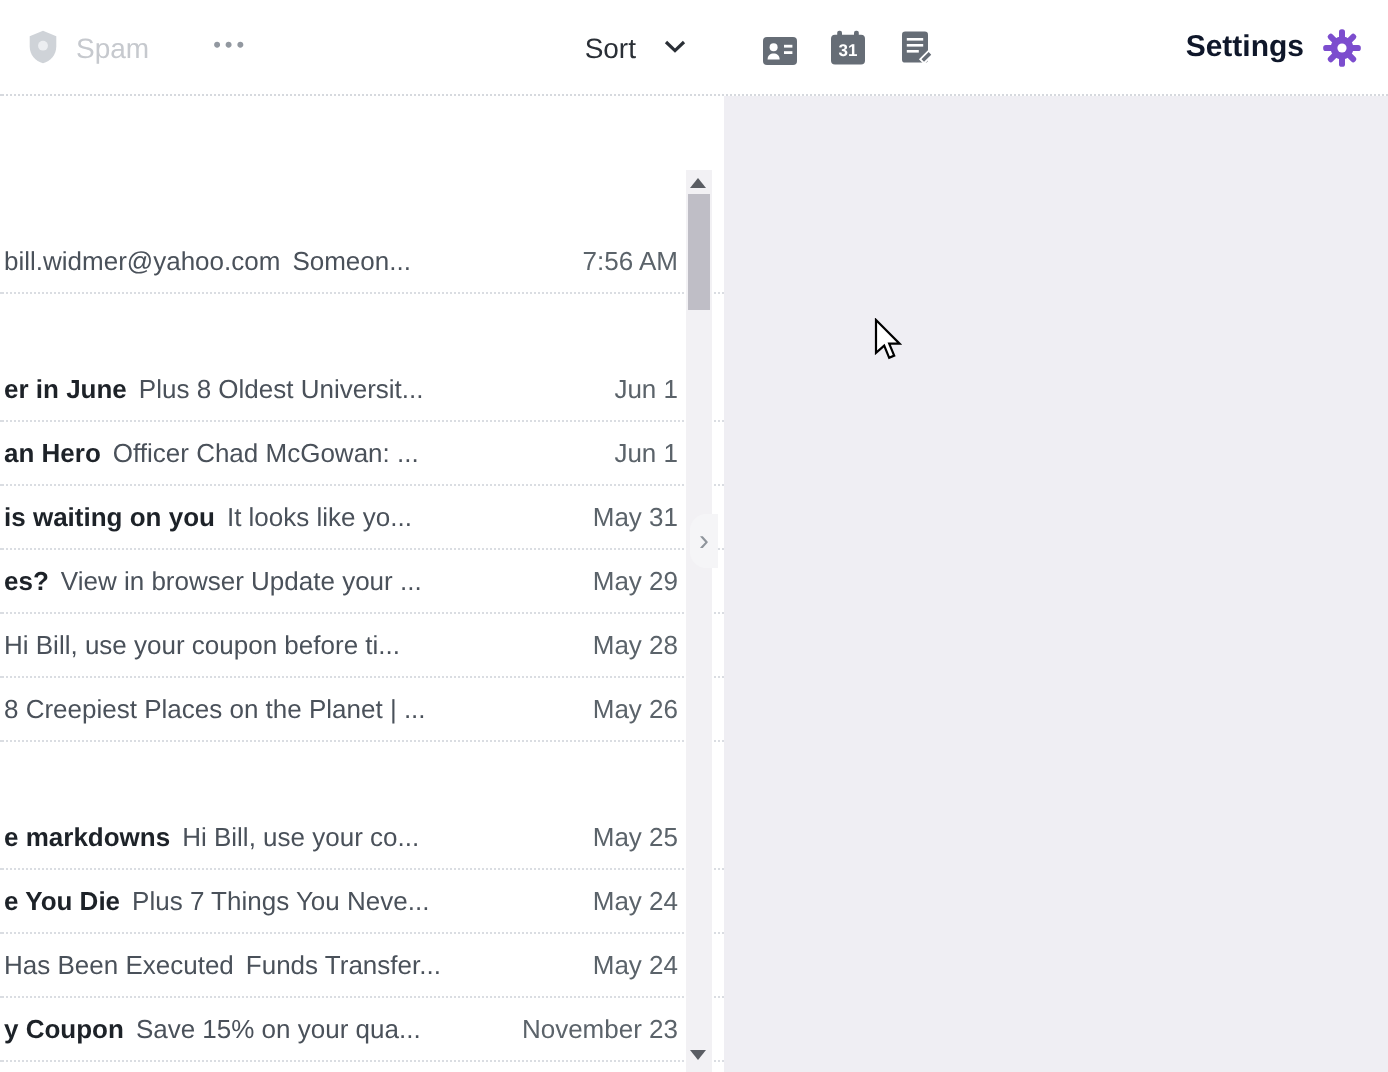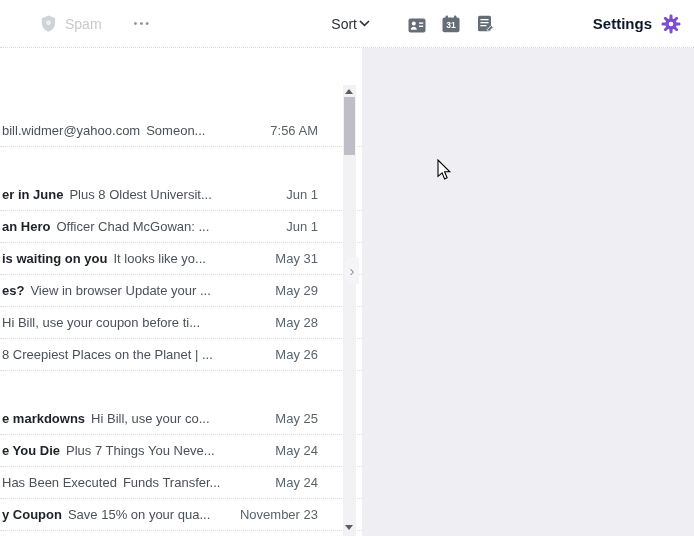--- a/index.html
+++ b/index.html
@@ -4,40 +4,40 @@
 <style>
   html,body{margin:0;padding:0;}
   body{
     width:694px;height:536px;position:relative;overflow:hidden;
     background:#ffffff;font-family:"Liberation Sans",sans-serif;
     -webkit-font-smoothing:antialiased;
   }
   
   .toolbar{
     position:absolute;top:0;left:0;width:694px;height:48px;
-    display:flex;background:#fff;border-bottom:1px dotted #d6d9de;box-sizing:border-box;padding-left:27px;
+    display:flex;background:#fff;border-bottom:1px dotted #d6d9de;box-sizing:border-box;
   }
   .tb-left{
     width:362px;display:flex;align-items:center;
     padding-left:12px;position:relative;box-sizing:border-box;flex-shrink:0;
   }
   .folder-icon{display:flex;flex-shrink:0;}
   .folder-label{color:#c6c9ce;font-size:14px;margin-left:7px;}
   .more-btn{margin-left:32px;color:#9298a0;font-size:11px;letter-spacing:2px;cursor:default;line-height:1;}
-  .sort-btn{position:absolute;right:19px;display:flex;align-items:center;gap:2px;font-size:14px;color:#2a2f36;cursor:default;}
+  .sort-btn{position:absolute;right:19px;display:flex;align-items:center;gap:14px;font-size:14px;color:#2a2f36;cursor:default;}
   .tb-right{flex:1;display:flex;align-items:center;padding:0 13px 0 19px;box-sizing:border-box;}
   .tb-icon{width:18px;height:18px;margin-right:16px;display:flex;align-items:flex-end;justify-content:center;cursor:default;}
   .settings-link{margin-left:auto;color:#0f172a;font-weight:bold;font-size:15px;cursor:default;}
   .gear-btn{margin-left:9px;display:flex;cursor:default;}
   
   .list-pane{position:absolute;left:0;top:48px;width:362px;bottom:0;background:#fff;}
   .rows{padding-top:67px;}
   .row{
     height:32px;box-sizing:border-box;display:flex;align-items:center;
-    padding:0 44px 0 2px;border-bottom:1px dotted #dadde2;cursor:default;
+    padding:0 23px 0 2px;border-bottom:1px dotted #dadde2;cursor:default;
   }
   .row.gap-before{margin-top:32px;}
   .row-text{flex:1;min-width:0;white-space:nowrap;overflow:hidden;font-size:13px;color:#4a515a;display:flex;}
   .lead{margin-right:6px;flex-shrink:0;}
   .lead.bold{font-weight:bold;color:#1d2228;}
   .snippet{overflow:hidden;text-overflow:ellipsis;}
   .date{font-size:13px;color:#5b636a;white-space:nowrap;margin-left:8px;}
   
   .reading-pane{position:absolute;left:362px;top:48px;right:0;bottom:0;background:#efeef3;}
   

